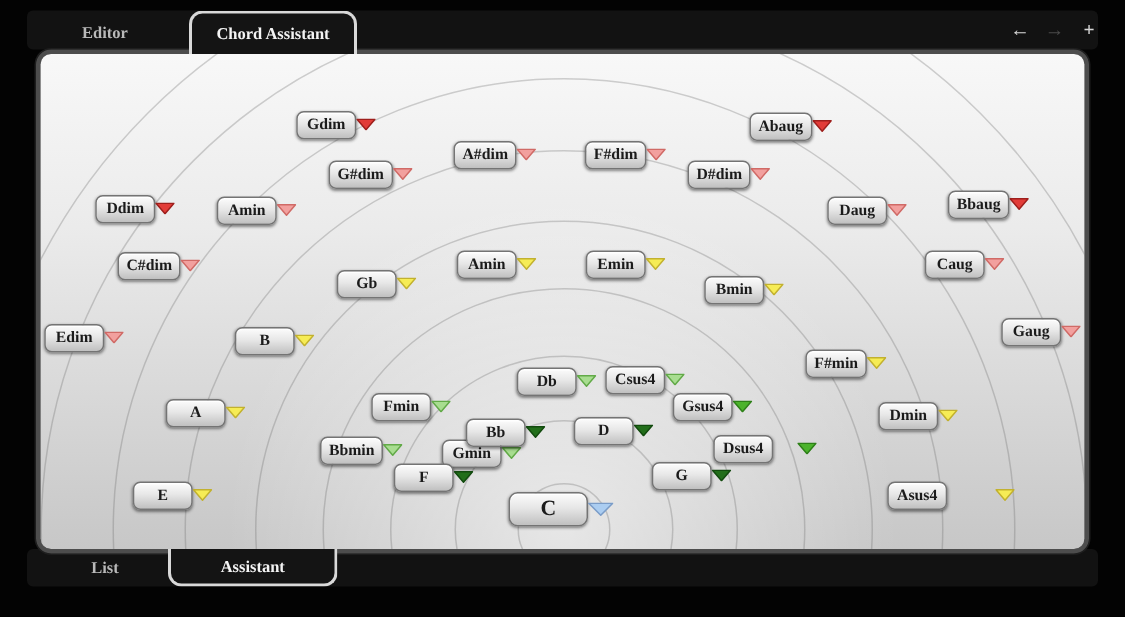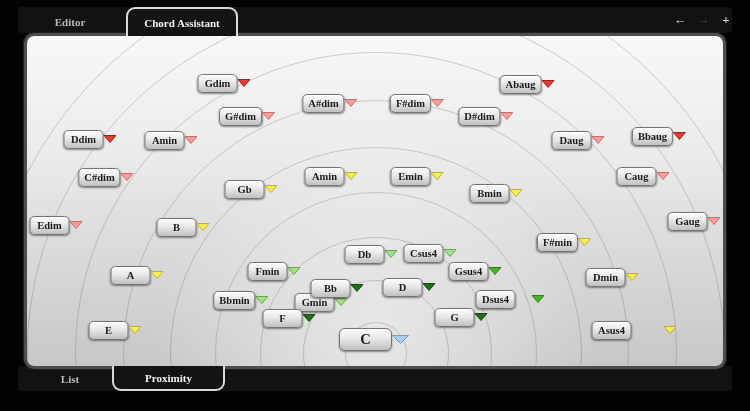--- a/index.html
+++ b/index.html
@@ -291,16 +291,16 @@
           </div>
         </div>
     </div>
   </div>
 
   <div class="bar bottom"></div>
   <div class="tab bottom-tab" style="left:28px;width:84px;">
     <span>List</span>
   </div>
   <div class="tab bottom-tab active" style="left:112px;width:113px;">
-    <span>Proximity</span>
+    <span>Assistant</span>
   </div>
 
 </div>
 
 </body></html>

